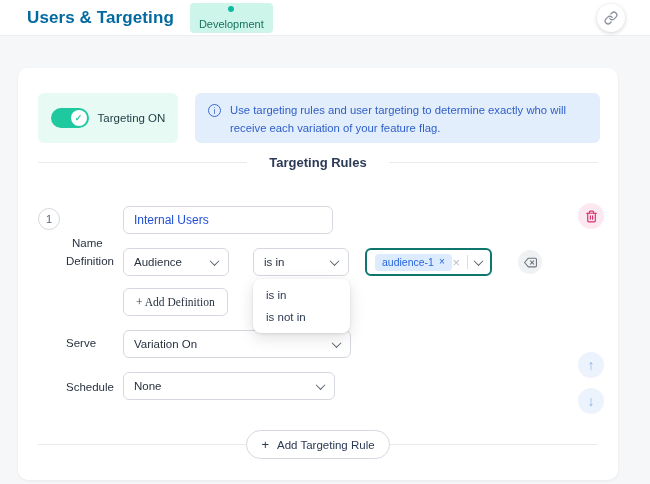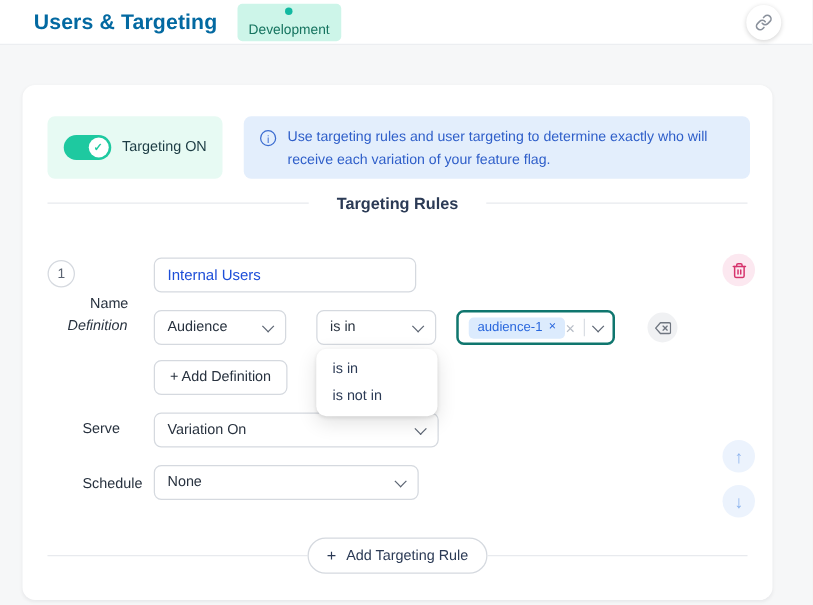--- a/index.html
+++ b/index.html
@@ -77,21 +77,21 @@
                  align-items:center; padding:0 8px; cursor:pointer; }
   .chip { display:inline-flex; align-items:center; gap:5px; background:#dcebfd; color:#2866dd;
           font-size:10.5px; font-weight:500; padding:2.5px 7px; border-radius:4px; }
   .chip-x { font-size:10px; cursor:pointer; line-height:1; }
   .ms-clear { margin-left:auto; color:#b6bcc6; font-size:13px; cursor:pointer; line-height:1; }
   .ms-div { width:1px; height:14px; background:#dadee4; margin:0 7px; }
 
   .btn-outline { position:absolute; left:105px; top:220px; height:28px; padding:0 12px;
                  border:1px solid #d5d9df; border-radius:6px; background:#fff; font-size:11.5px;
                  color:#28323f; display:inline-flex; align-items:center; cursor:pointer;
-                 font-family:Liberation Sans, sans-serif; }
+                 font-family:Liberation Serif, serif; }
 
   .dropdown { position:absolute; left:235px; top:211px; width:97px; background:#fff;
               border-radius:8px; box-shadow:0 1px 3px rgba(0,0,0,.1), 0 5px 16px rgba(0,0,0,.12);
               padding:5px 0; z-index:5; }
   .dropdown-item { padding:5px 13px; font-size:11.5px; color:#2b3a55; cursor:pointer; }
 
   
   .footer-row { position:absolute; left:20px; right:20px; top:362px; display:flex; align-items:center; }
   .pill-btn { display:inline-flex; align-items:center; gap:8px; padding:7px 14px;
               border:1px solid #d5d9df; border-radius:999px; background:#fff; font-size:11.5px;
@@ -150,21 +150,21 @@
         <svg width="13" height="13" viewBox="0 0 24 24" fill="none" stroke="#d6336c" stroke-width="2.2" stroke-linecap="round" stroke-linejoin="round">
           <path d="M3 6h18"></path>
             <path d="M19 6v14a2 2 0 0 1-2 2H7a2 2 0 0 1-2-2V6"></path>
           <path d="M8 6V4a2 2 0 0 1 2-2h4a2 2 0 0 1 2 2v2"></path>
           <line x1="10" y1="11" x2="10" y2="17"></line>
             <line x1="14" y1="11" x2="14" y2="17"></line>
         </svg>
       </span>
     </button>
 
-    <span class="field-label" style="left:36px; top:187px;font-style:italic;">Definition</span>
+    <span class="field-label" style="left:48px; top:187px;">Definition</span>
 
     <div class="select sel-attribute">
       <span>Audience</span>
       <span class="chev"></span>
     </div>
 
     <div class="select sel-operator">
       <span>is in</span>
       <span class="chev"></span>
     </div>

